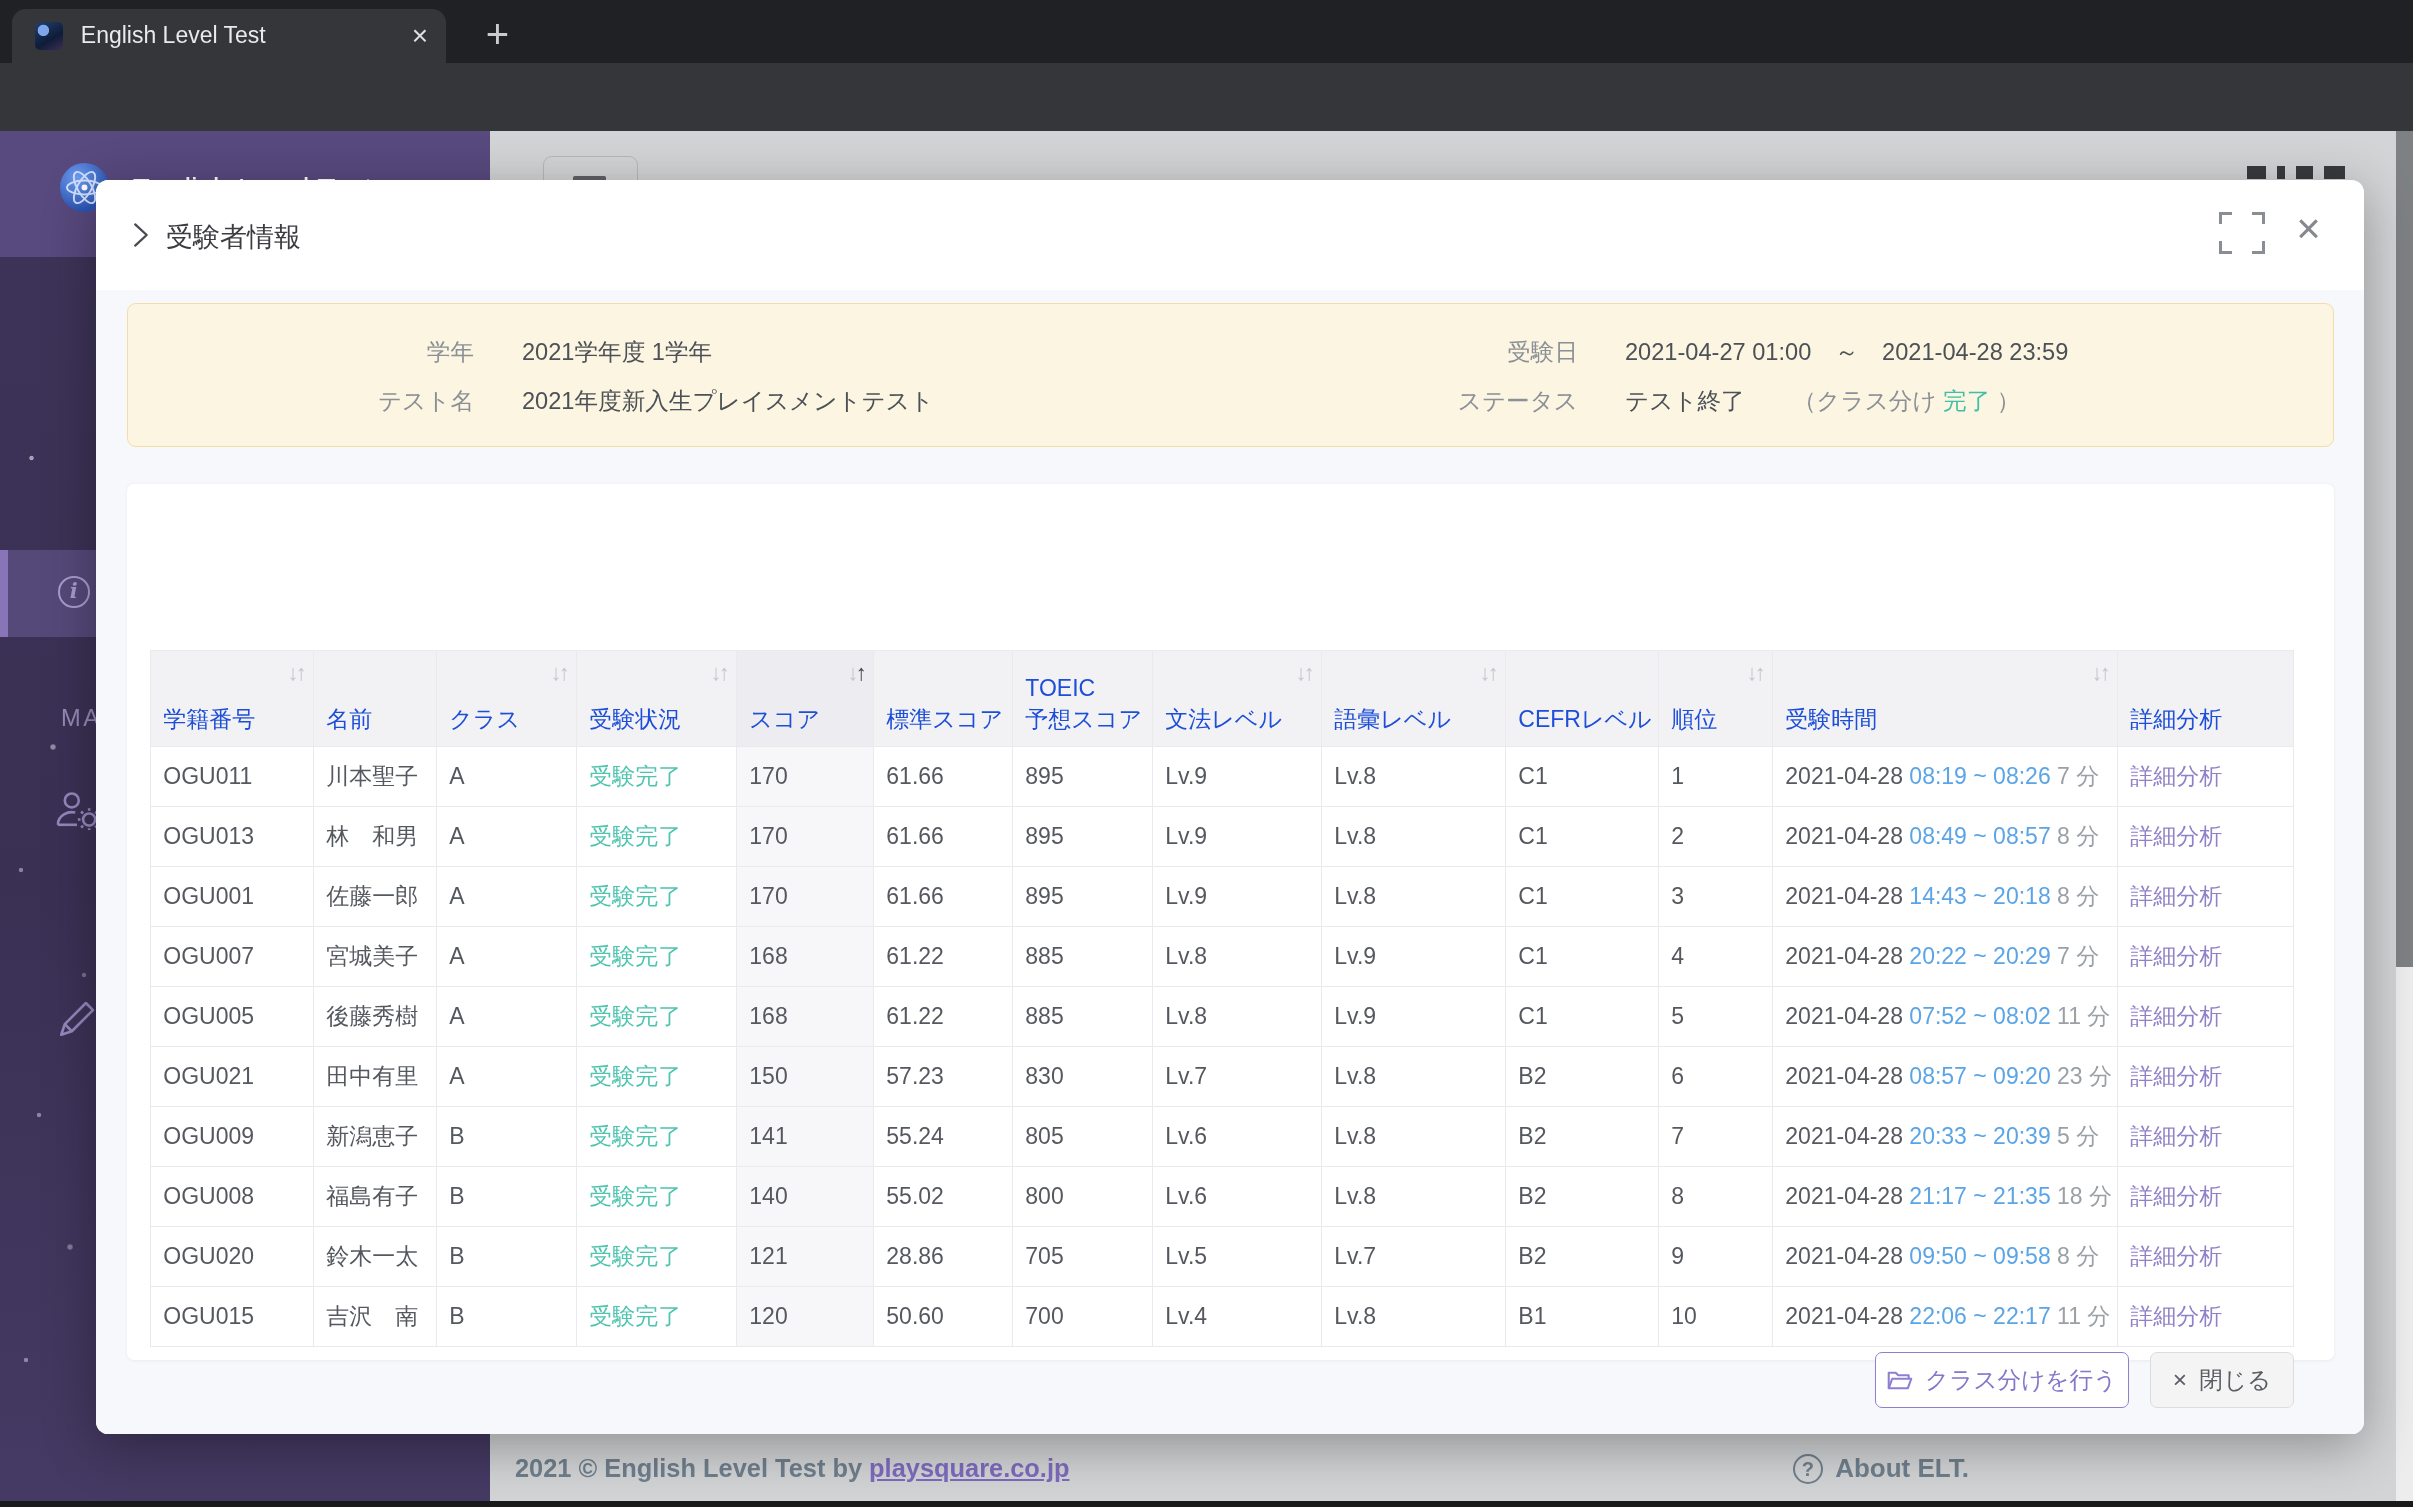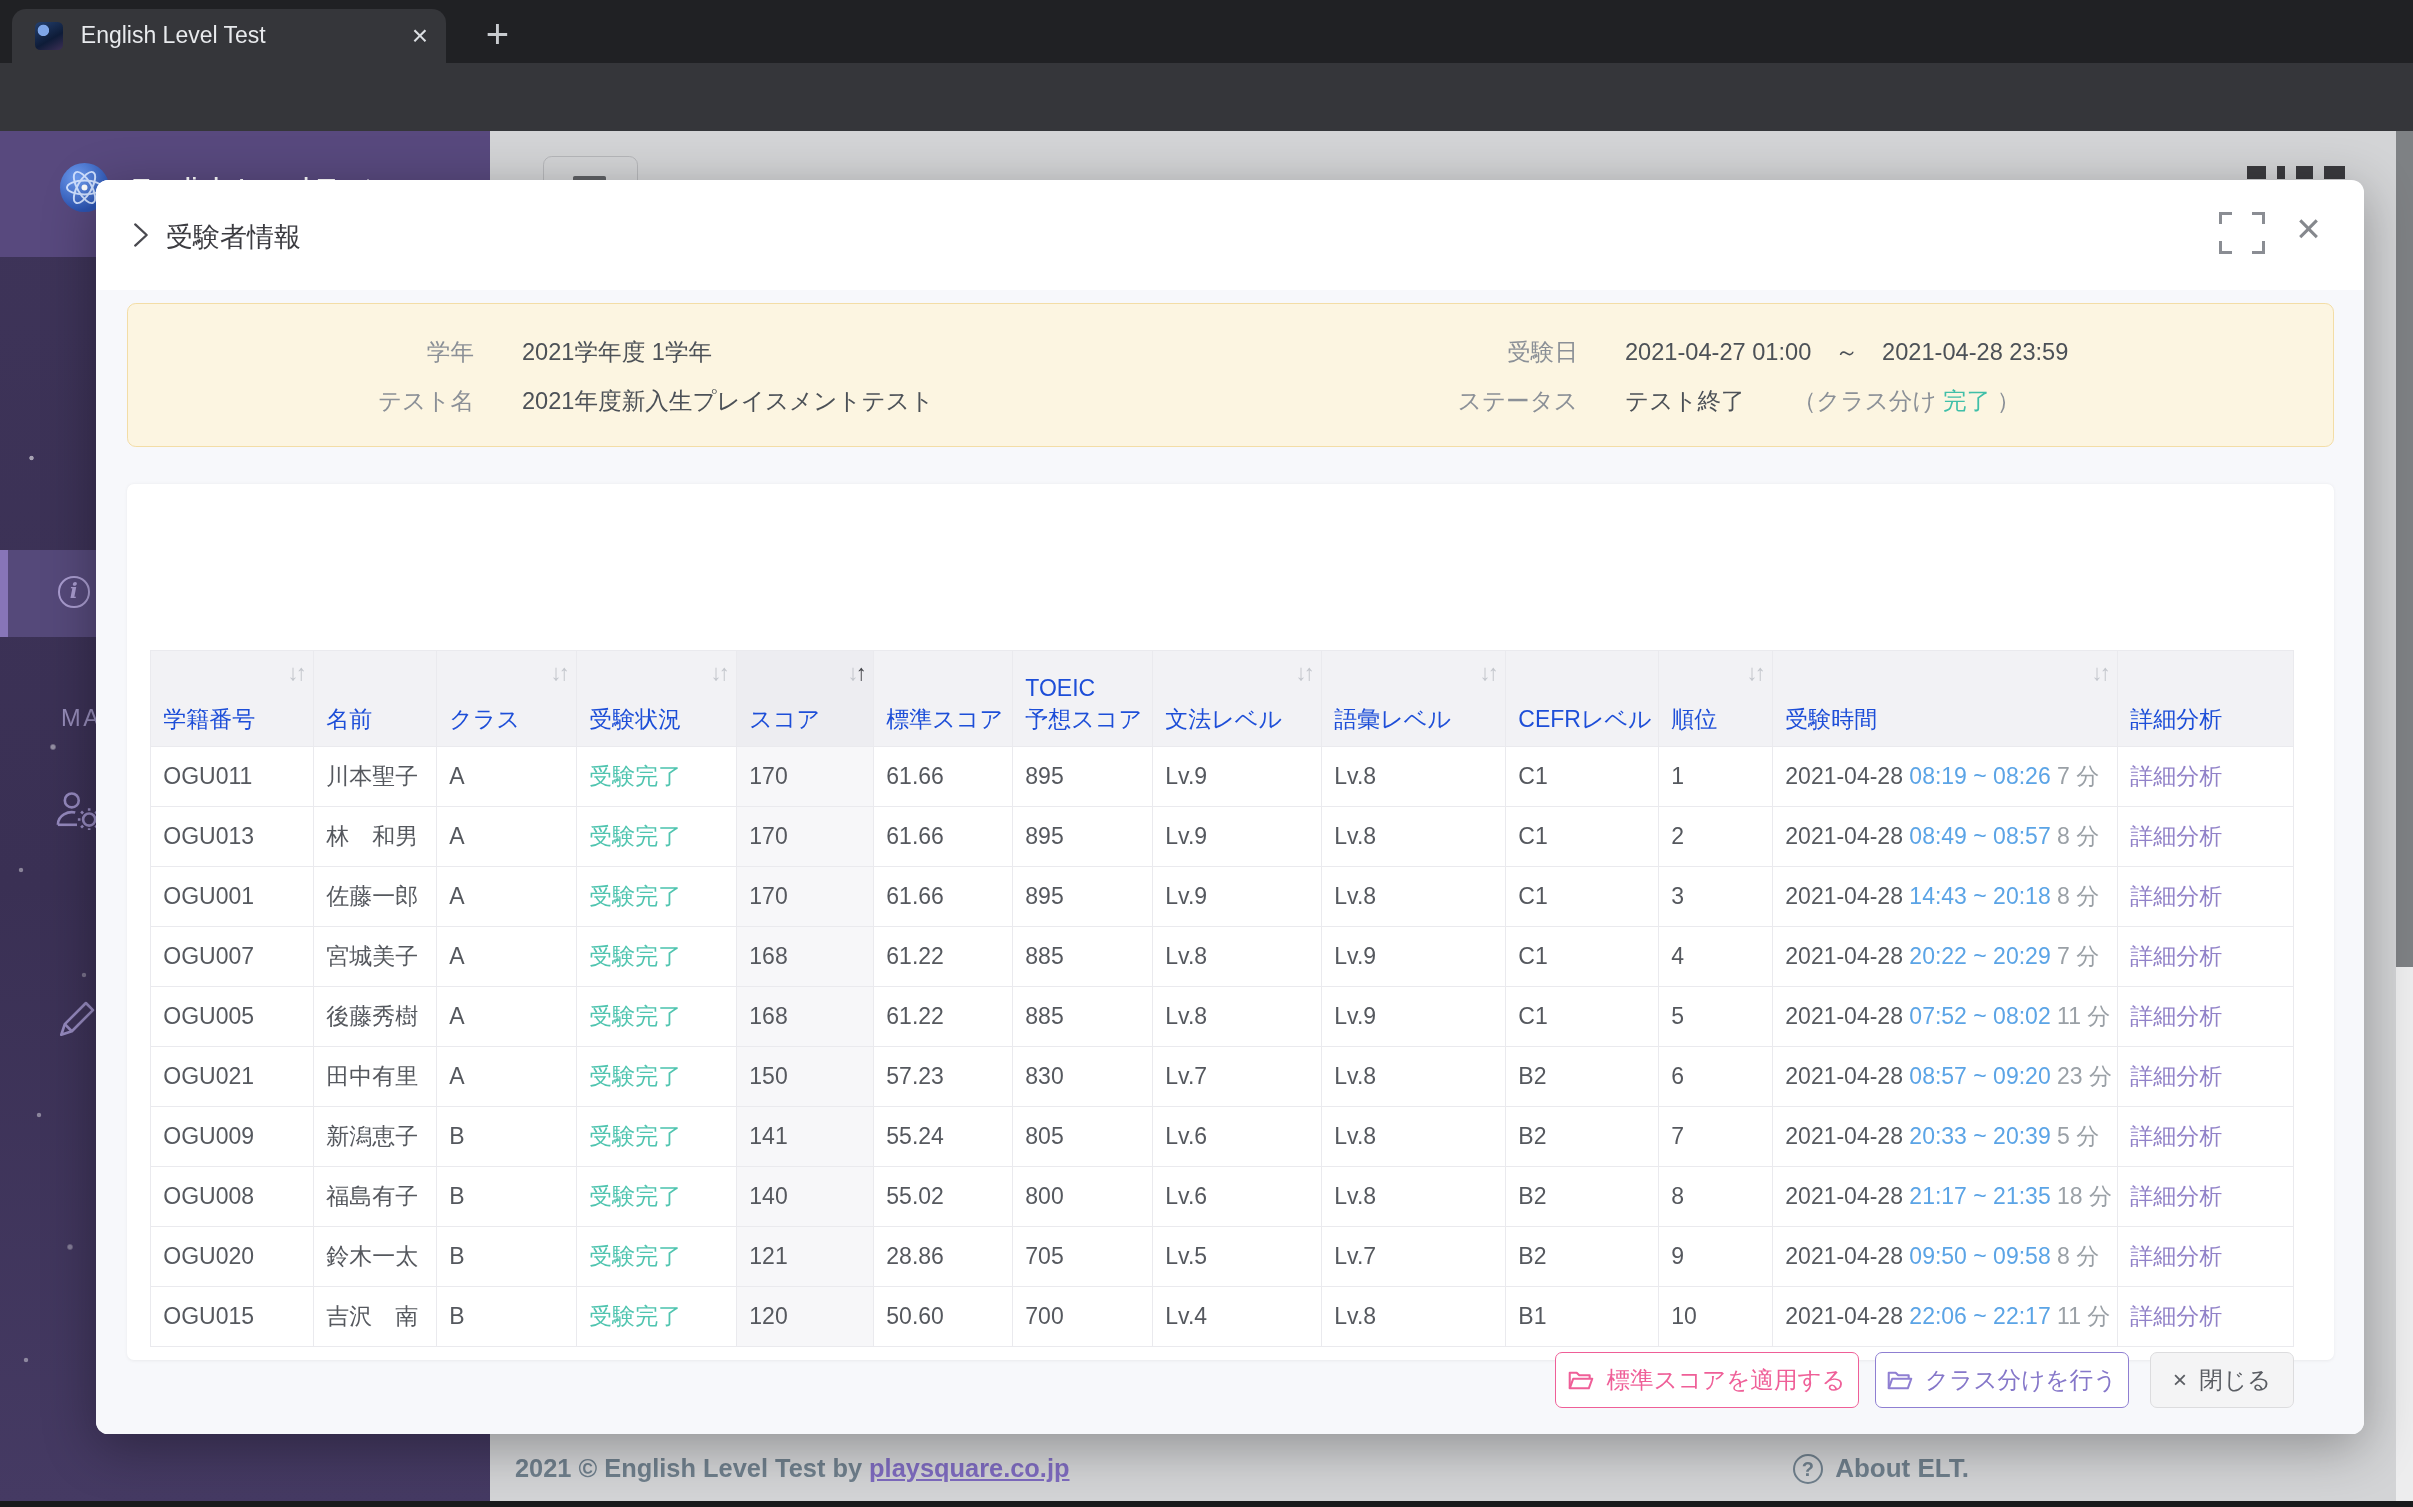--- a/index.html
+++ b/index.html
@@ -533,29 +533,20 @@
                 <td>B1</td>
                 <td>10</td>
                 <td><span>2021-04-28</span> <span class="time">22:06 ~ 22:17</span> <span class="dur">11 分</span></td>
                 <td><span class="detail">詳細分析</span></td>
               </tr>
             </tbody>
         </table>
       </div>
     </div>
 
-    <div class="m-footer-btn btn-pink">
-      <svg width="26" height="23" viewBox="0 0 30 26">
-        <g stroke="#ef5f98" stroke-width="2.4" fill="none" stroke-linejoin="round">
-          <path d="M2 22 V4 h8 l3 3 h12 v4"></path>
-          <path d="M2 22 l4-11 h22 l-4 11 z"></path>
-        </g>
-      </svg>
-      <span>標準スコアを適用する</span>
-    </div>
     <div class="m-footer-btn btn-purple">
       <svg width="26" height="23" viewBox="0 0 30 26">
         <g stroke="#8f7fd2" stroke-width="2.4" fill="none" stroke-linejoin="round">
           <path d="M2 22 V4 h8 l3 3 h12 v4"></path>
           <path d="M2 22 l4-11 h22 l-4 11 z"></path>
         </g>
       </svg>
       <span>クラス分けを行う</span>
     </div>
     <div class="m-footer-btn btn-gray">

